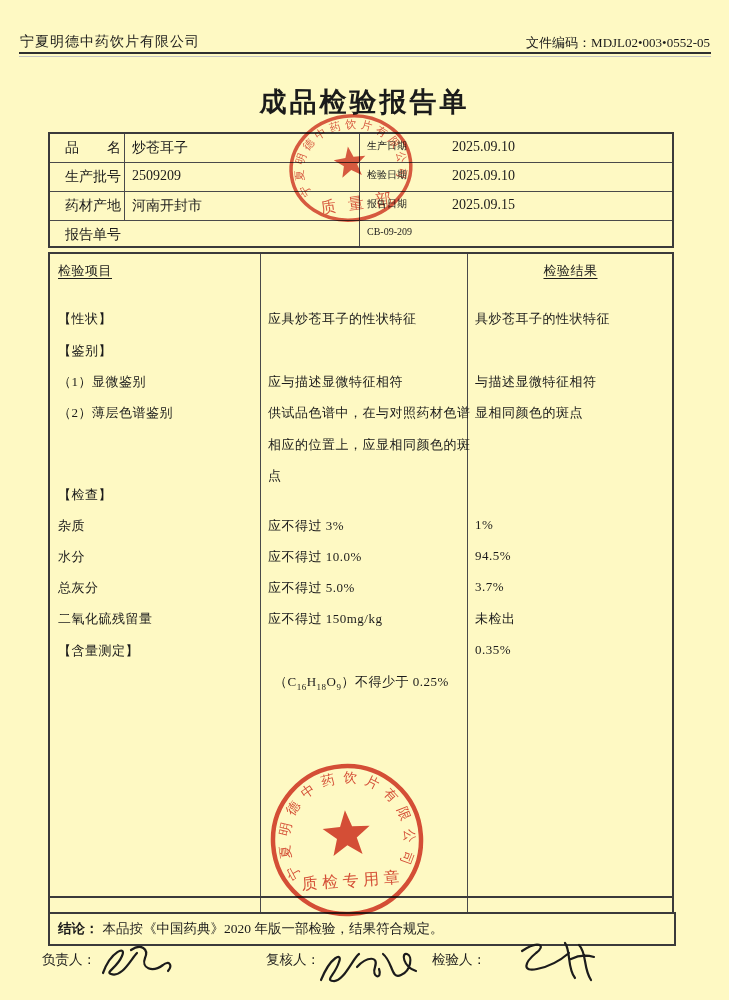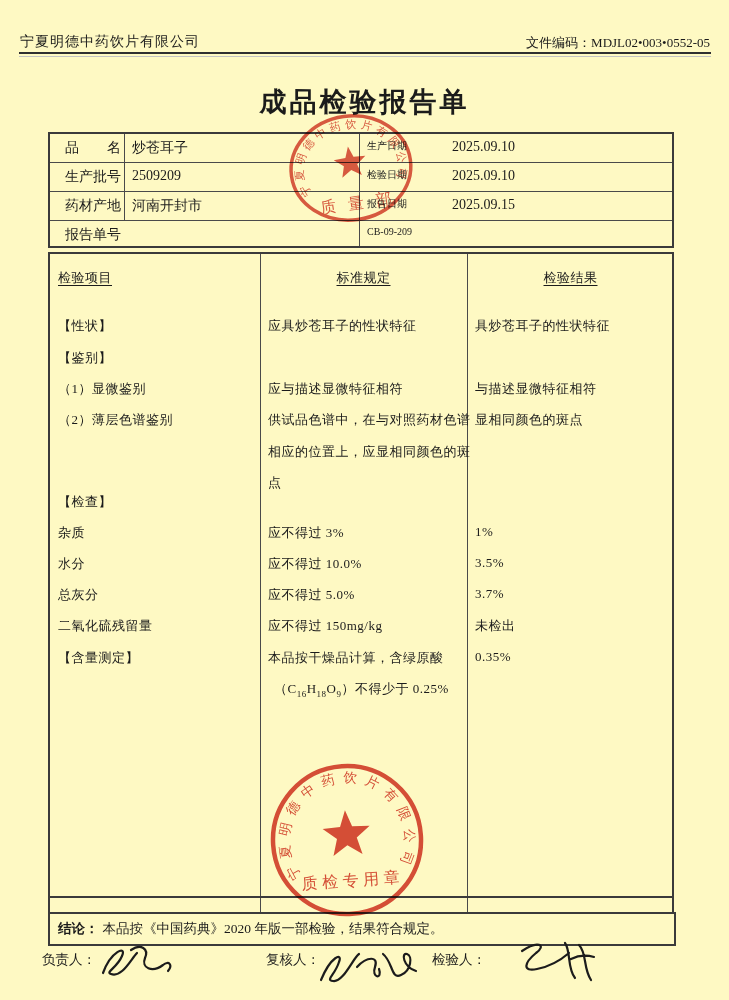--- a/index.html
+++ b/index.html
@@ -25,21 +25,21 @@
   .cell-val{position:absolute;left:82px;top:5px;font-size:14px;}
   .vdiv-lab{position:absolute;top:0;bottom:0;left:74px;width:1px;background:#4a4a4a;}
   .vdiv-mid{position:absolute;top:0;bottom:0;left:309px;width:1px;background:#4a4a4a;}
   .cell-lab2{position:absolute;left:317px;top:5px;font-size:10px;}
   .cell-val2{position:absolute;left:402px;top:5px;font-size:14px;}
   
   .main-table{position:absolute;left:48px;top:252px;width:626px;height:646px;
     border:2px solid #3b3b3b;box-sizing:border-box;}
   .mt-div1{position:absolute;top:0;bottom:0;left:210px;width:1px;background:#4a4a4a;}
   .mt-div2{position:absolute;top:0;bottom:0;left:417px;width:1px;background:#4a4a4a;}
-  .mt-line{position:absolute;font-size:13px;letter-spacing:.5px;white-space:nowrap;margin-top:7px;}
+  .mt-line{position:absolute;font-size:13px;letter-spacing:.5px;white-space:nowrap;}
   .mt-head{text-decoration:underline;text-underline-offset:3px;}
   .col-head2{left:210px;width:207px;text-align:center;}
   .col-head3{left:417px;width:207px;text-align:center;}
   sub{font-size:9px;}
   
   .bottom-strip{position:absolute;left:48px;top:898px;width:626px;height:14px;
     border-left:2px solid #3b3b3b;border-right:2px solid #3b3b3b;box-sizing:border-box;}
   .bs-d1{position:absolute;top:0;bottom:0;left:210px;width:1px;background:#4a4a4a;}
   .bs-d2{position:absolute;top:0;bottom:0;left:417px;width:1px;background:#4a4a4a;}
   .conclusion{position:absolute;left:48px;top:912px;width:628px;height:34px;
@@ -96,21 +96,20 @@
       <span class="cell-lab">报告单号</span>
       <span class="cell-lab2" style="left:317px">CB-09-209</span>
     </div>
   </div>
 
   <div class="main-table">
     <div class="mt-div1"></div>
     <div class="mt-div2"></div>
 
     <div class="mt-line mt-head" style="left:8px;top:8px">检验项目</div>
-    <div class="mt-line mt-head col-head2" style="top:8px">标准规定</div>
     <div class="mt-line mt-head col-head3" style="top:8px">检验结果</div>
 
     <div class="mt-line" style="left:8px;top:56px">【性状】</div>
     <div class="mt-line" style="left:8px;top:88px">【鉴别】</div>
     <div class="mt-line" style="left:8px;top:119px">（1）显微鉴别</div>
     <div class="mt-line" style="left:8px;top:150px">（2）薄层色谱鉴别</div>
     <div class="mt-line" style="left:8px;top:232px">【检查】</div>
     <div class="mt-line" style="left:8px;top:263px">杂质</div>
     <div class="mt-line" style="left:8px;top:294px">水分</div>
     <div class="mt-line" style="left:8px;top:325px">总灰分</div>
@@ -119,28 +118,27 @@
 
     <div class="mt-line" style="left:218px;top:56px">应具炒苍耳子的性状特征</div>
     <div class="mt-line" style="left:218px;top:119px">应与描述显微特征相符</div>
     <div class="mt-line" style="left:218px;top:182px">相应的位置上，应显相同颜色的斑</div>
     <div class="mt-line" style="left:218px;top:150px">供试品色谱中，在与对照药材色谱</div>
     <div class="mt-line" style="left:218px;top:213px">点</div>
     <div class="mt-line" style="left:218px;top:263px">应不得过 3%</div>
     <div class="mt-line" style="left:218px;top:294px">应不得过 10.0%</div>
     <div class="mt-line" style="left:218px;top:325px">应不得过 5.0%</div>
     <div class="mt-line" style="left:218px;top:356px">应不得过 150mg/kg</div>
-    <div class="mt-line" style="left:218px;top:388px">本品按干燥品计算，含绿原酸</div>
     <div class="mt-line" style="left:224px;top:419px"><span>（C</span><sub>16</sub><span>H</span><sub>18</sub><span>O</span><sub>9</sub><span>）不得少于 0.25%</span></div>
 
     <div class="mt-line" style="left:425px;top:56px">具炒苍耳子的性状特征</div>
     <div class="mt-line" style="left:425px;top:119px">与描述显微特征相符</div>
     <div class="mt-line" style="left:425px;top:150px">显相同颜色的斑点</div>
     <div class="mt-line" style="left:425px;top:263px">1%</div>
-    <div class="mt-line" style="left:425px;top:294px">3.5%</div>
+    <div class="mt-line" style="left:425px;top:294px">94.5%</div>
     <div class="mt-line" style="left:425px;top:325px">3.7%</div>
     <div class="mt-line" style="left:425px;top:356px">未检出</div>
     <div class="mt-line" style="left:425px;top:388px">0.35%</div>
   </div>
 
   <div class="bottom-strip">
     <div class="bs-d1"></div>
     <div class="bs-d2"></div>
   </div>
 

